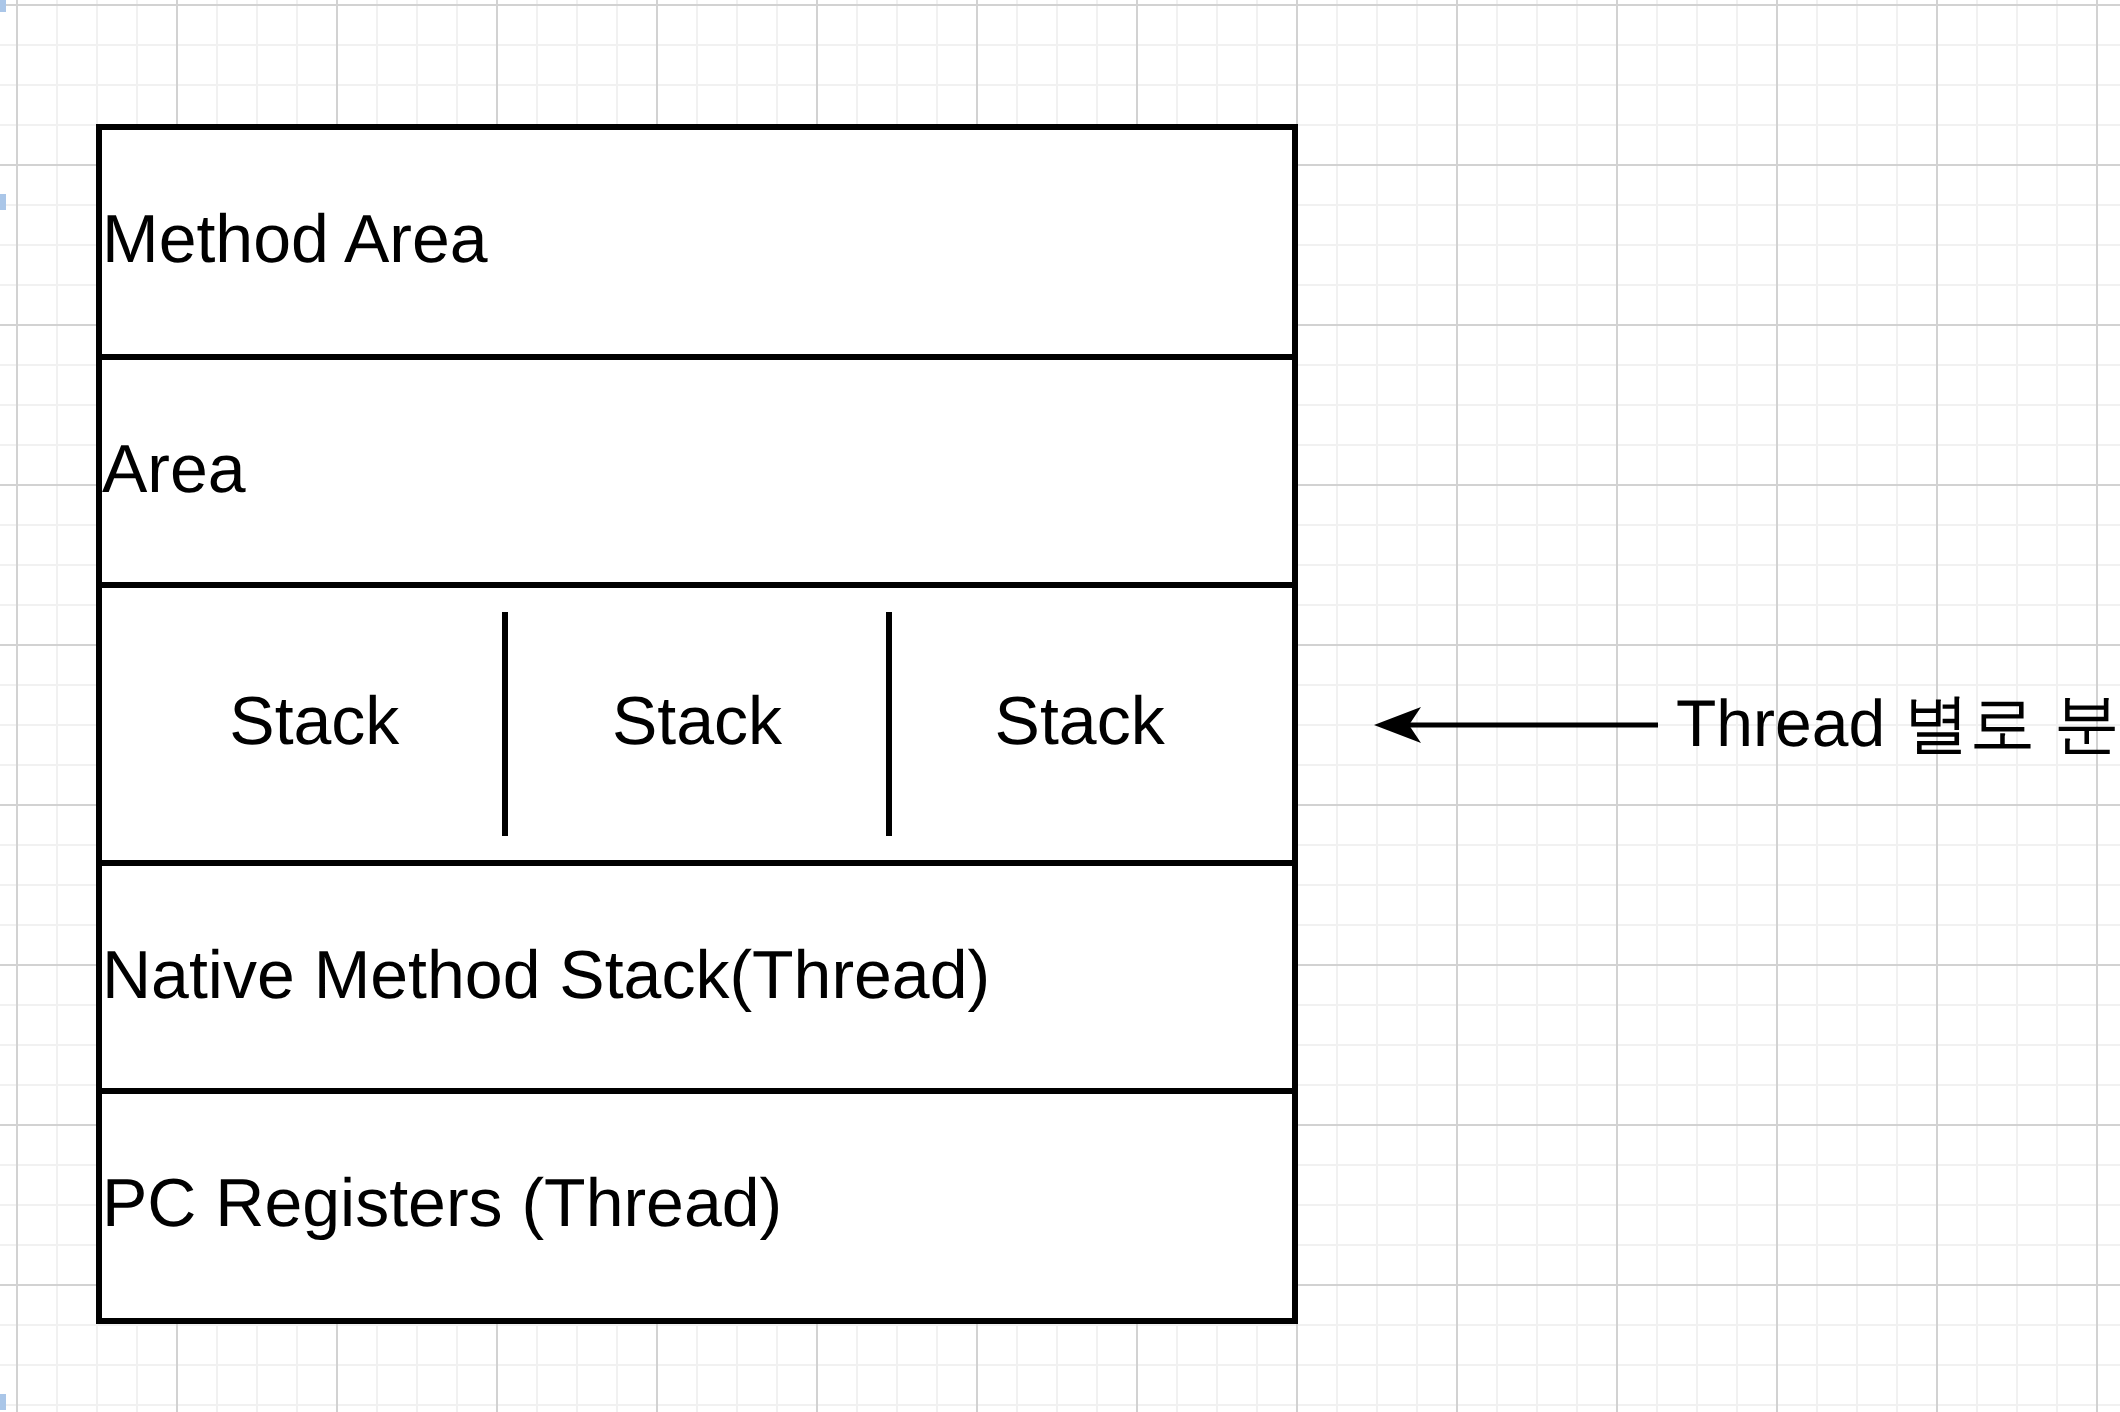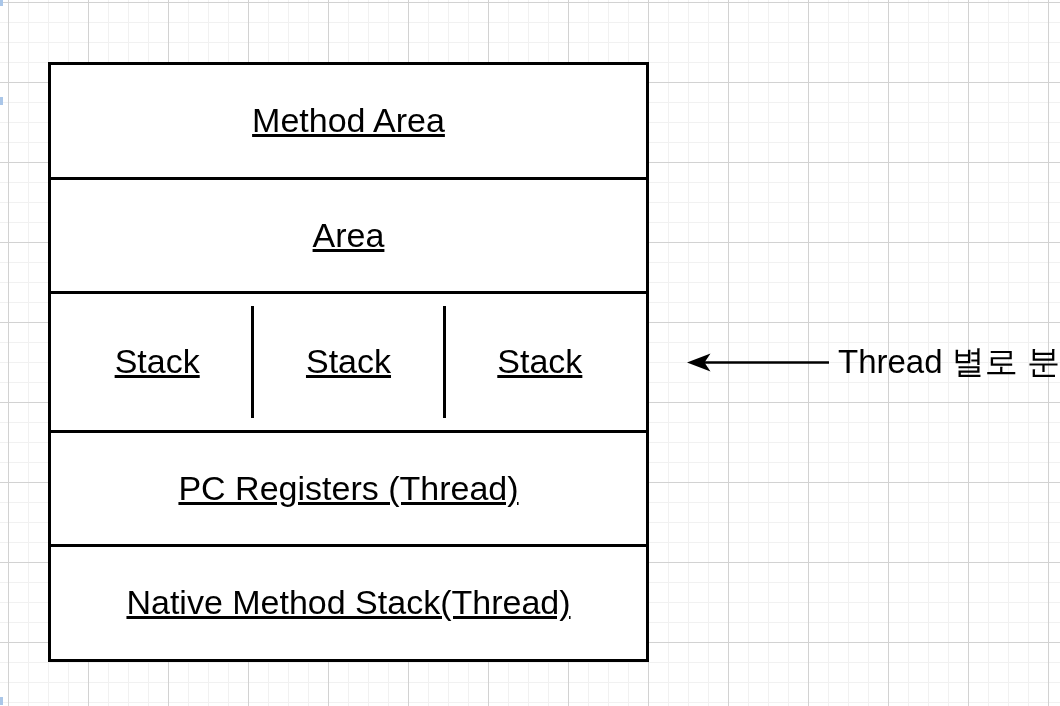--- a/index.html
+++ b/index.html
@@ -46,25 +46,23 @@
     box-sizing: border-box;
     border: 3px solid #000000;
     background: #ffffff;
     display: flex;
     flex-direction: column;
   }
   .row {
     flex: 1 1 0;
     display: flex;
     align-items: center;
-    justify-content: center;
     font-size: 34px;
     line-height: 1.1;
     white-space: nowrap;
-    text-decoration: underline;
   }
   .row + .row { border-top: 3px solid #000000; }
   .stack-row { padding: 12px; }
   .stack-cell {
     flex: 1 1 0;
     height: 100%;
     display: flex;
     align-items: center;
     justify-content: center;
   }
@@ -111,25 +109,25 @@
       </div>
       <div class="stack-cell">
         <span>Stack</span>
       </div>
       <div class="stack-cell">
         <span>Stack</span>
       </div>
     </div>
 
     <div class="row">
-      <span>PC Registers (Thread)</span>
+      <span>Native Method Stack(Thread)</span>
     </div>
 
     <div class="row">
-      <span>Native Method Stack(Thread)</span>
+      <span>PC Registers (Thread)</span>
     </div>
 
   </div>
 
   <svg class="annotation-arrow" viewBox="0 0 145 21" xmlns="http://www.w3.org/2000/svg">
     <line x1="18" y1="10.5" x2="143" y2="10.5" stroke="#000000" stroke-width="2.6"></line>
     <polygon points="1,10.5 24.5,1.5 18.5,10.5 24.5,19.5" fill="#000000"></polygon>
   </svg>
 
   <div class="annotation-label">Thread 별로 분리</div>

